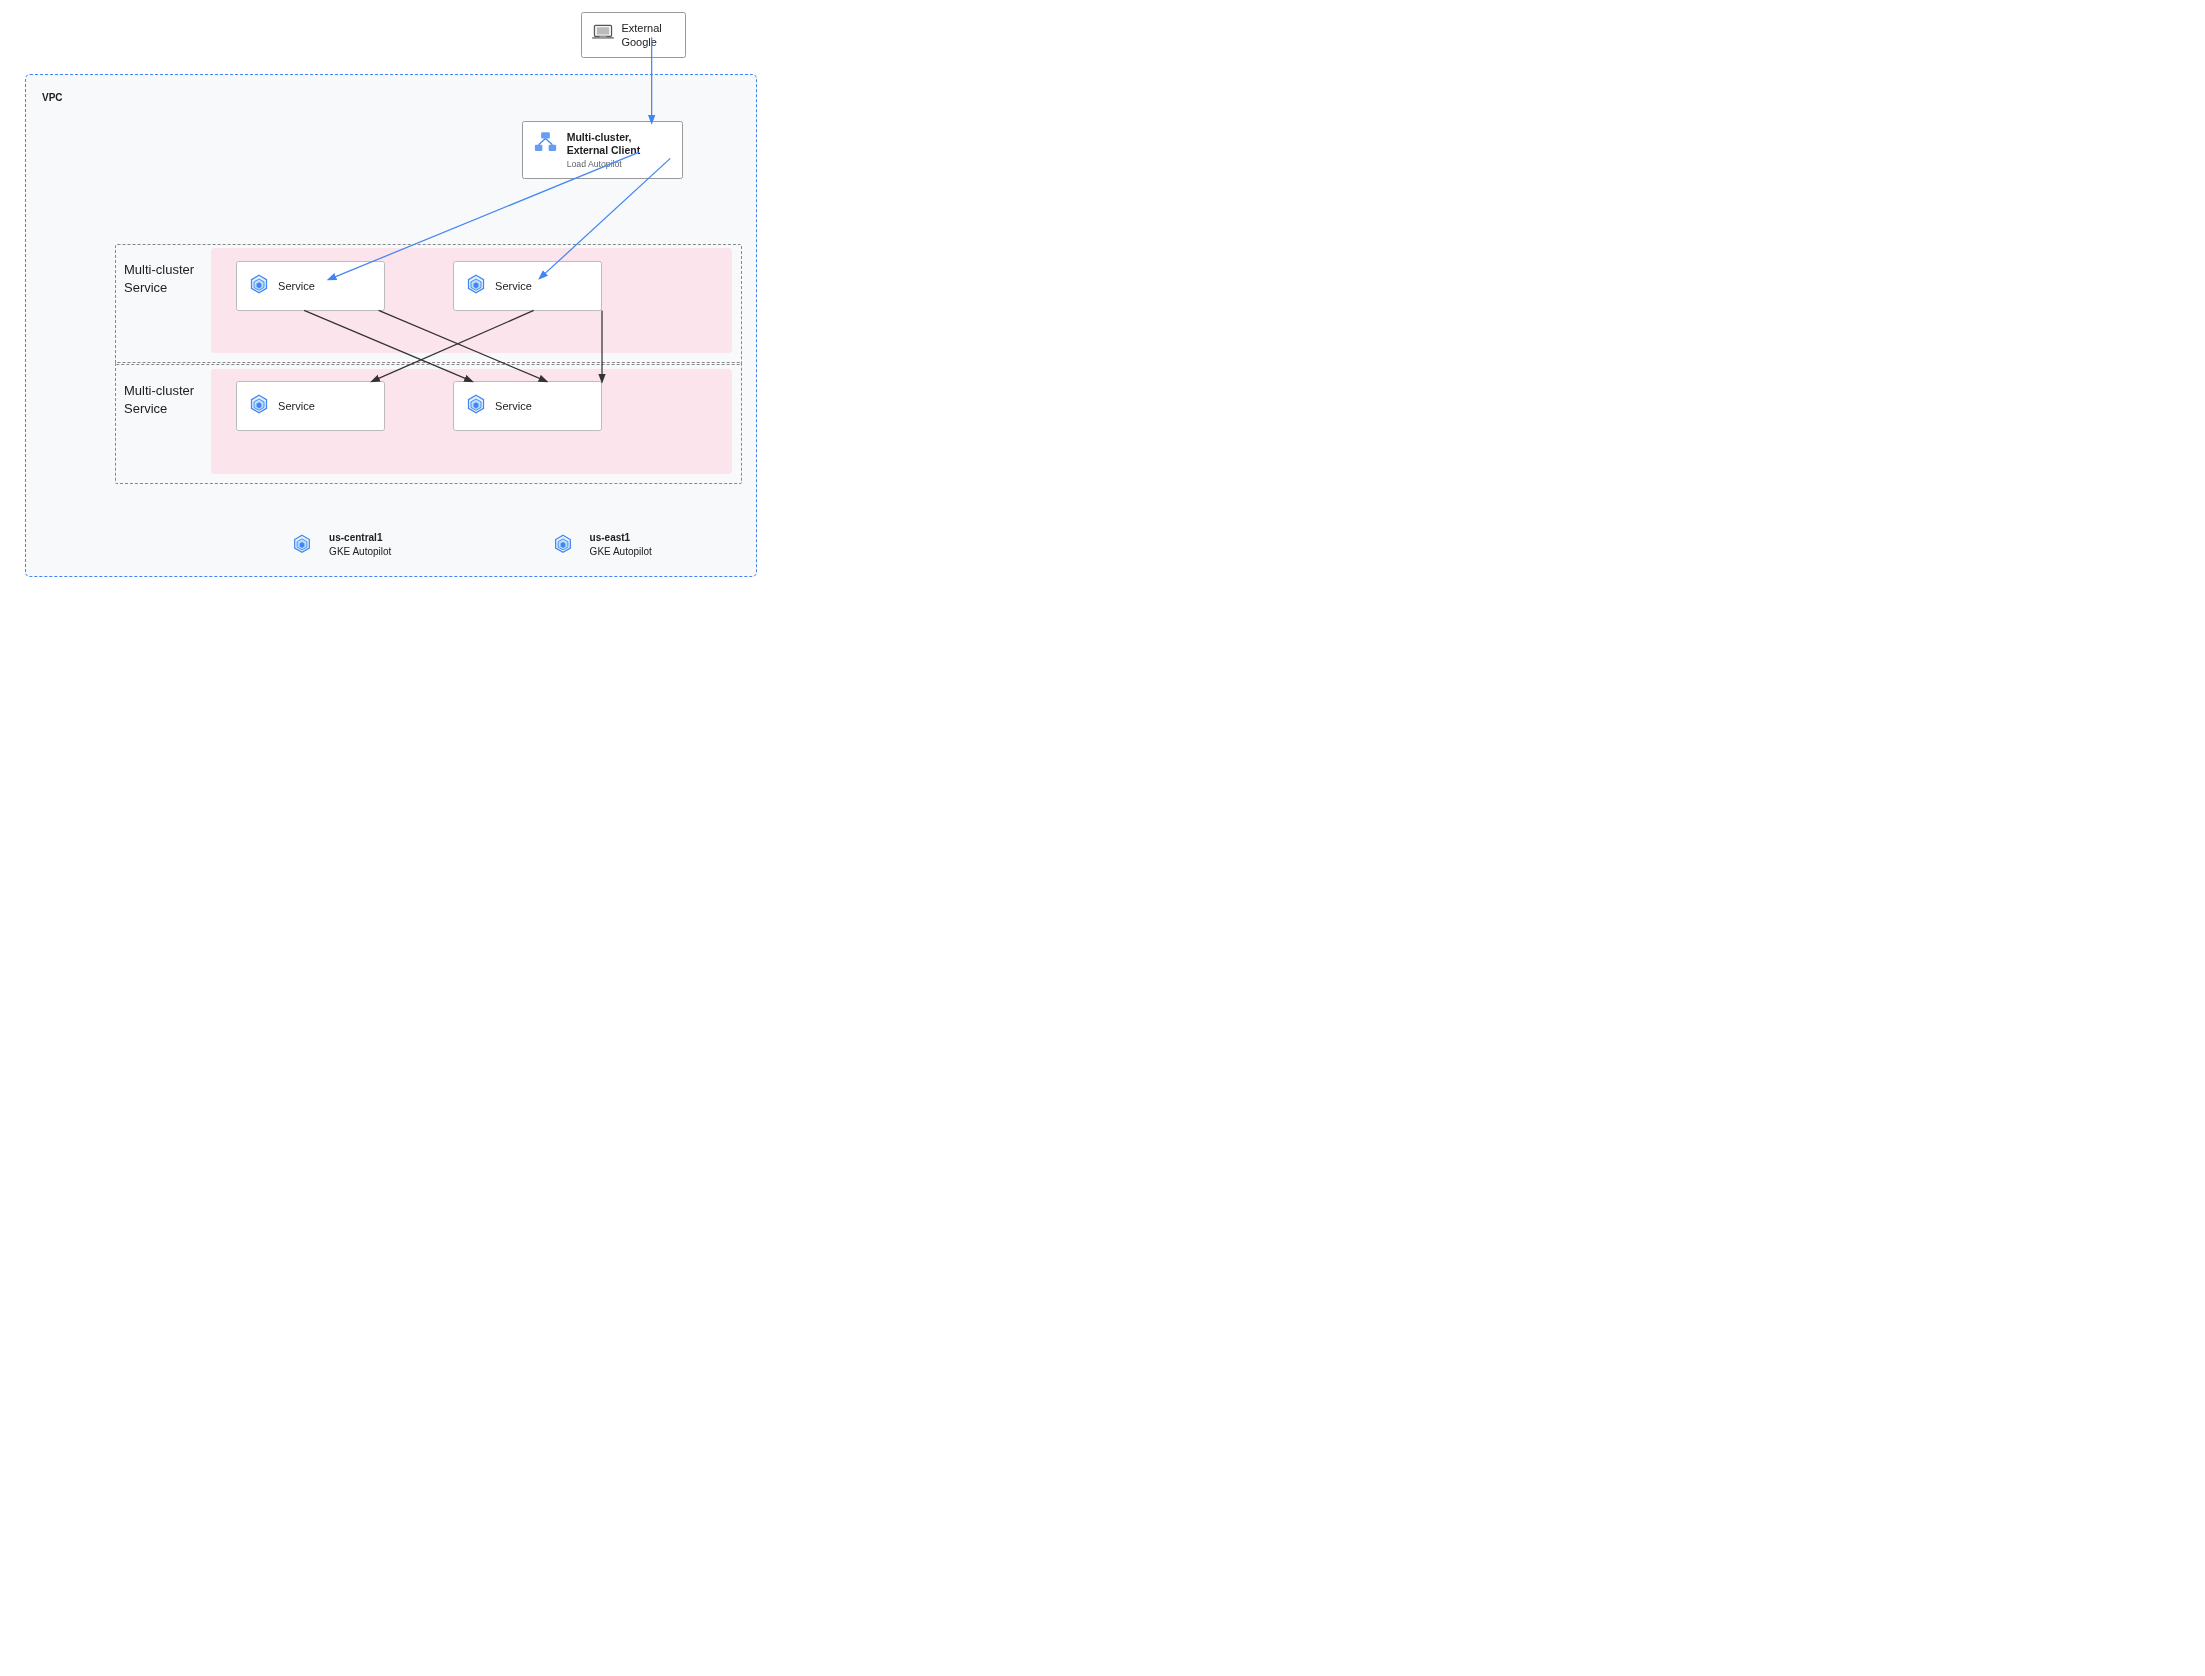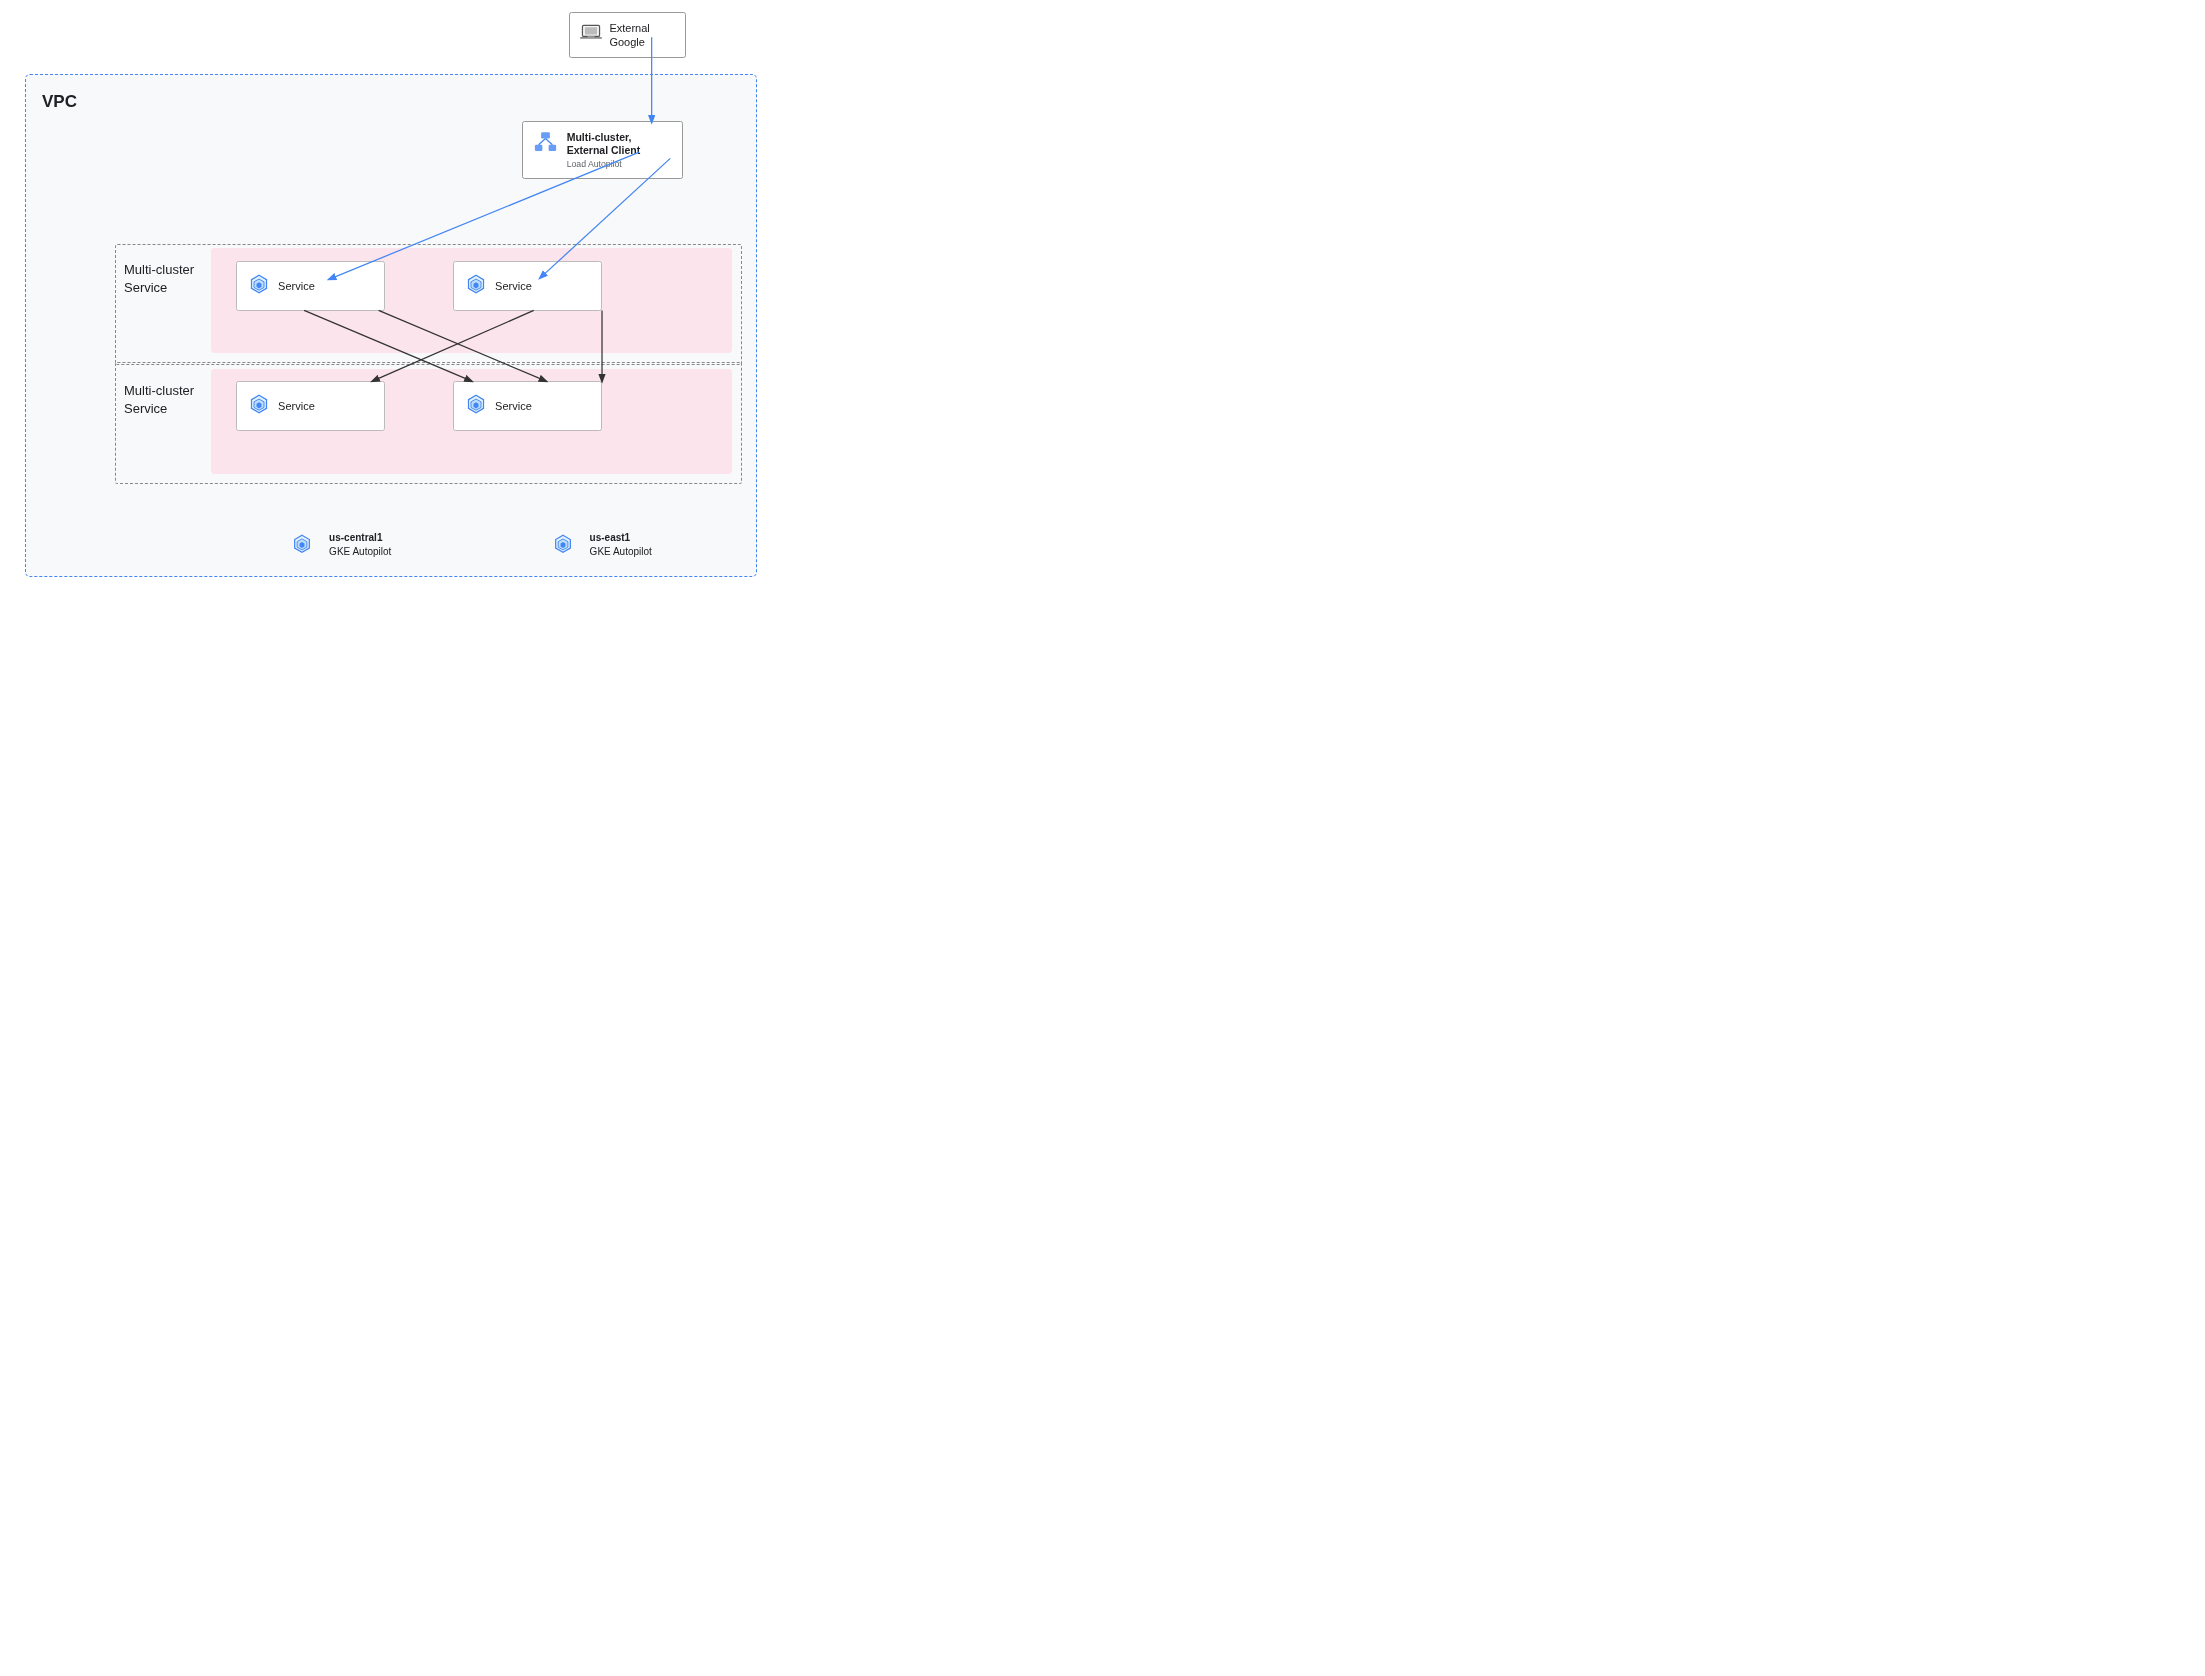--- a/index.html
+++ b/index.html
@@ -17,21 +17,21 @@
       background: #fff;
       position: relative;
       padding: 12.4px;
     }
 
     
     .external-client {
       position: absolute;
       top: 12.4px;
       right: 96px;
-      width: 117px;
+      width: 105px;
       background: #fff;
       border: 0.9px solid #999;
       border-radius: 2.5px;
       padding: 7.4px 10px;
       display: flex;
       align-items: center;
       gap: 7.4px;
       z-index: 10;
     }
     .external-client .ec-icon {
@@ -54,21 +54,21 @@
       bottom: 18.6px;
       border: 1.6px dashed #4285f4;
       border-radius: 5px;
       background: #f8f9fa;
     }
 
     .vpc-label {
       position: absolute;
       top: 92px;
       left: 42px;
-      font-size: 17px;
+      font-size: 10px;
       font-weight: 700;
       color: #202124;
     }
 
     
     .gcloud-logo {
       position: absolute;
       top: 81px;
       left: 42px;
       display: flex;

